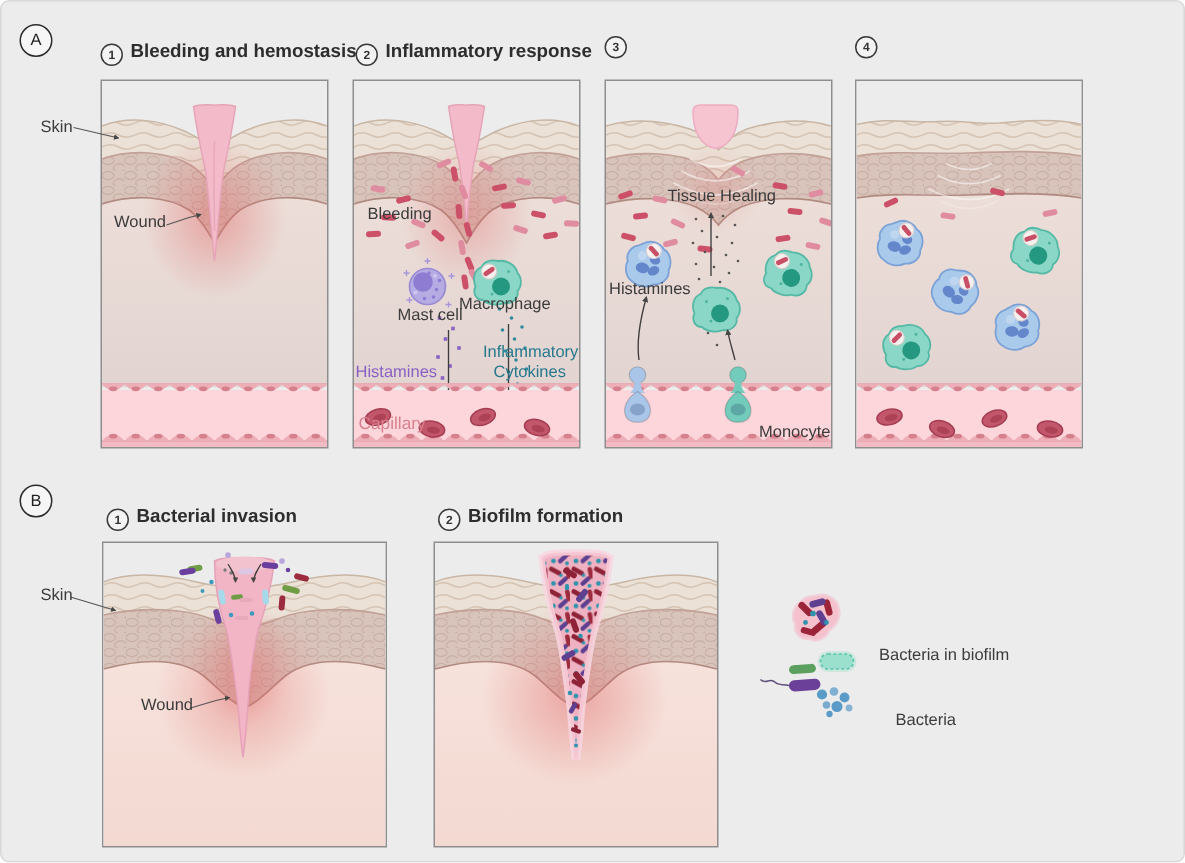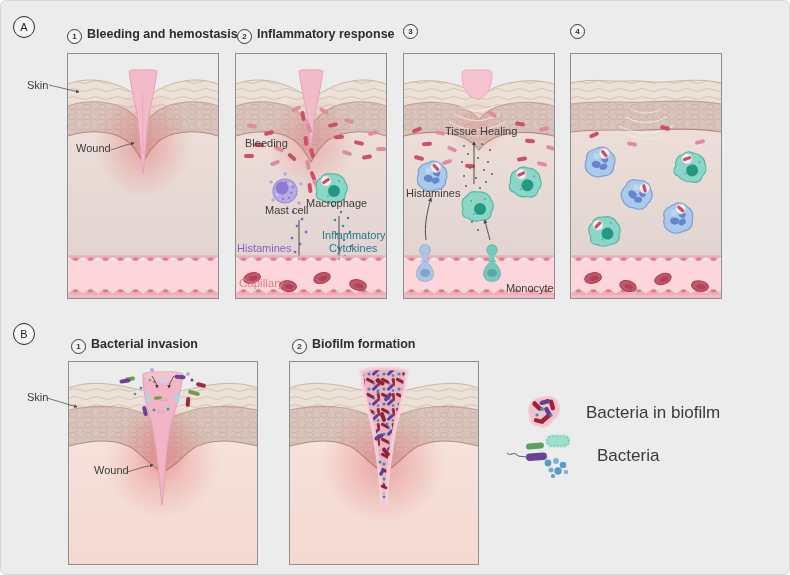--- a/index.html
+++ b/index.html
@@ -6,21 +6,21 @@
   .page{position:relative;width:790px;height:575px;background:#ececec;border:1px solid #d8d8d8;border-radius:6px;overflow:hidden;font-family:"Liberation Sans",sans-serif;box-sizing:border-box;}
   .marker{position:absolute;width:20px;height:20px;border:1.6px solid #2b2b2b;border-radius:50%;background:#f6f6f6;display:flex;align-items:center;justify-content:center;font-size:11px;color:#222;z-index:5;}
   .ptitle{position:absolute;display:flex;align-items:flex-start;gap:5px;color:var(--title-text,#2d2d2d);font-weight:bold;font-size:12.5px;line-height:13px;white-space:nowrap;z-index:5;}
   .num{flex:0 0 auto;width:13px;height:13px;border:1.2px solid #3a3a3a;border-radius:50%;background:#f3f3f3;display:flex;align-items:center;justify-content:center;font-size:8px;font-weight:bold;color:#333;margin-top:0.5px;}
   .panel{position:absolute;border:1px solid #8e8e8e;background:#ececec;box-sizing:content-box;z-index:1;}
   .panel svg{display:block;width:100%;height:100%;}
   .lbl{position:absolute;font-size:11px;color:var(--label-text,#3b3b3b);white-space:nowrap;z-index:6;}
   .lbl.purple{color:var(--histamines-text,#8a5fc4);}
   .lbl.teal{color:var(--cytokines-text,#26798d);}
   .lbl.pink{color:var(--capillary-text,#d9818e);font-size:11.5px;}
-  .legend-label{position:absolute;font-size:17px;color:var(--label-text,#3b3b3b);white-space:nowrap;z-index:6;}
+  .legend-label{position:absolute;font-size:11px;color:var(--label-text,#3b3b3b);white-space:nowrap;z-index:6;margin-top:28px;}
   .legend-icon{position:absolute;z-index:5;}
   .overlay{position:absolute;left:0;top:0;width:790px;height:575px;pointer-events:none;z-index:7;}
   .defs-svg{position:absolute;width:0;height:0;}
 </style>
 </head>
 <body>
 
 <div class="page">
 
 <svg class="defs-svg" aria-hidden="true">

